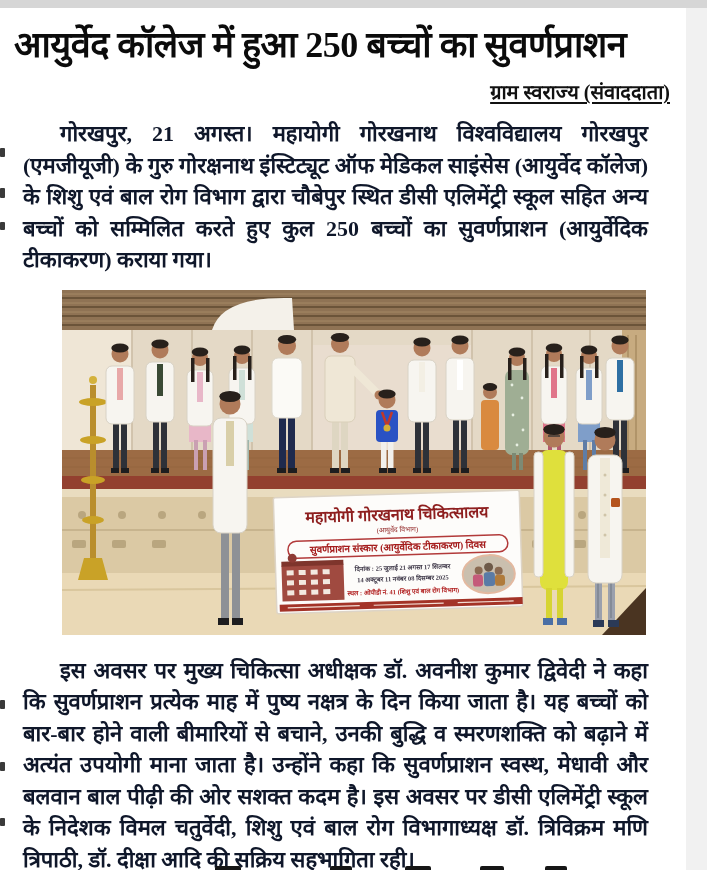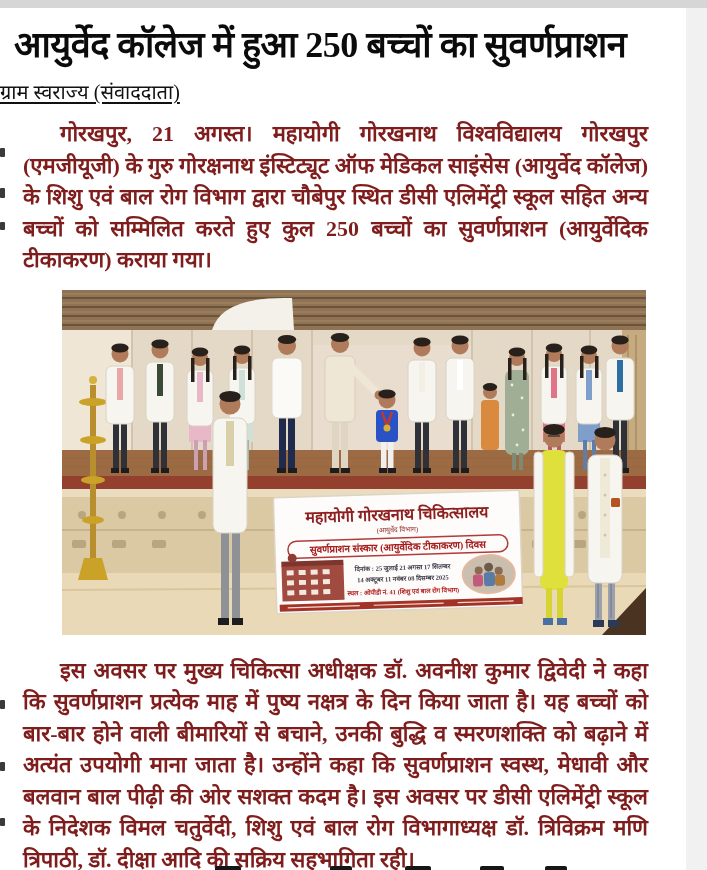--- a/index.html
+++ b/index.html
@@ -10,26 +10,26 @@
   }
   .top-band{position:absolute;top:0;left:0;width:707px;height:8px;background:#d6d6d6;}
   .edge-strip{position:absolute;top:8px;right:0;width:21px;height:862px;background:#f1f1f1;}
   article{position:absolute;top:8px;left:0;width:686px;}
   .headline{
     margin:16px 14px 0 14px;text-align:left;
     font-size:36px;line-height:42px;font-weight:700;color:#0b0b0b;
     letter-spacing:-0.5px;
   }
   .byline{
-    margin:12px 6px 0 0;text-align:left;font-size:20px;font-weight:400;color:#111;
+    margin:12px 16px 0 0;text-align:right;font-size:20px;font-weight:700;color:#111;
   }
   .byline span{text-decoration:underline;text-underline-offset:3px;}
   .body-text{
     margin:13px 0 0 0;padding:0 38px 0 23px;
-    font-size:22px;line-height:31.5px;font-weight:600;color:#7f1d1d;
+    font-size:22px;line-height:31.5px;font-weight:600;color:#0f172a;
     text-align:justify;text-indent:37px;
   }
   figure.photo{margin:14px 0 0 62px;padding:0;width:584px;height:345px;}
   figure.photo svg{display:block;}
   .p2{margin-top:20px;}
   .edge-mark{position:absolute;left:0;width:5px;background:#3a3a3a;border-radius:1px;}
   .cutoff-mark{position:absolute;height:4px;background:#161616;border-radius:2px 2px 0 0;bottom:0;}
 
   
   .skin{fill:#b07b5a}

